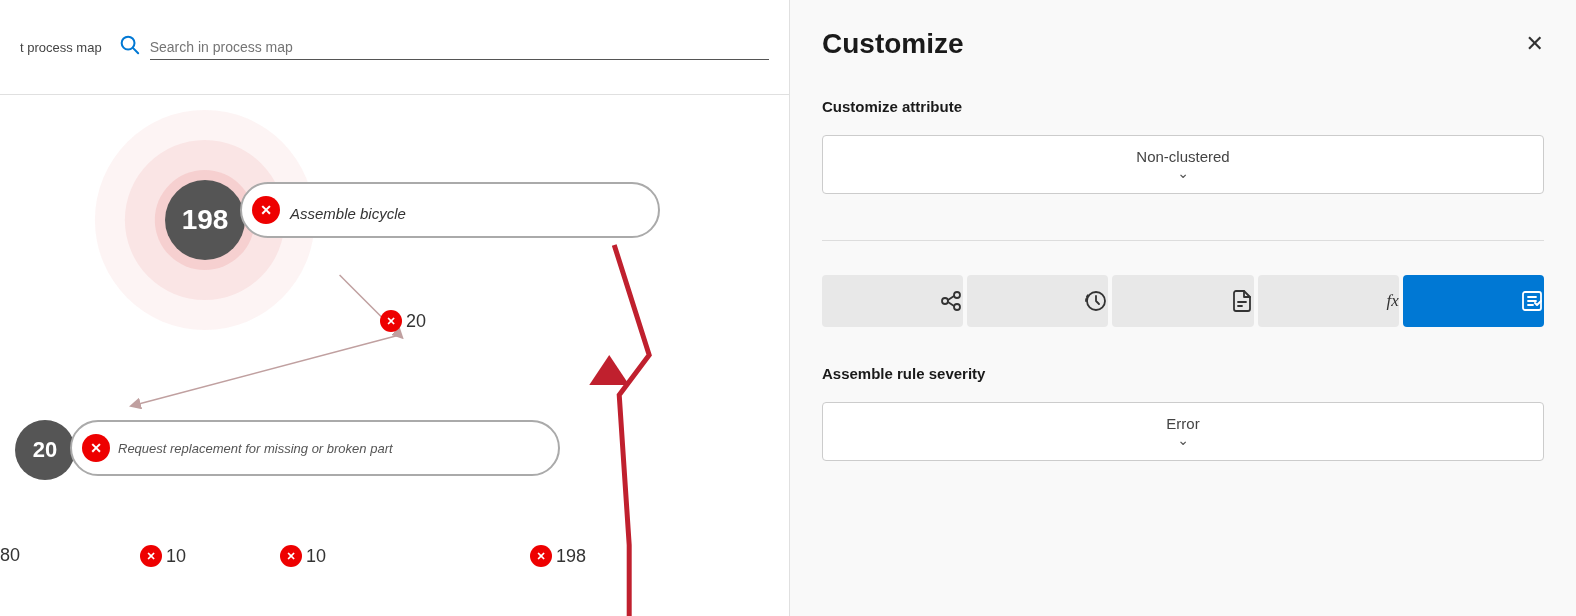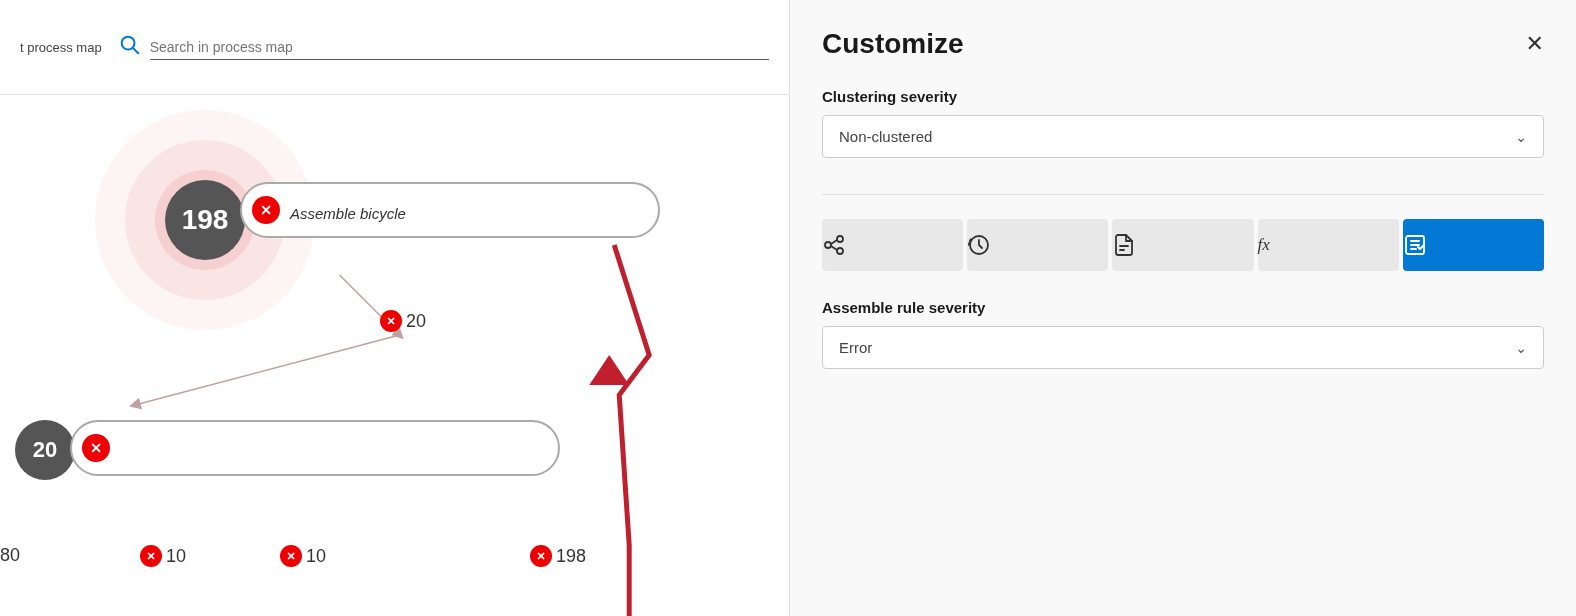--- a/index.html
+++ b/index.html
@@ -166,21 +166,21 @@
     }
 
     
     .customize-panel {
       width: 786px;
       height: 616px;
       background: #f9f9f9;
       padding: 28px 32px;
       display: flex;
       flex-direction: column;
-      gap: 0;
+      gap: 10px;
     }
 
     .customize-header {
       display: flex;
       justify-content: space-between;
       align-items: center;
       margin-bottom: 28px;
     }
 
     .customize-title {
@@ -211,20 +211,21 @@
       border: 1px solid #ccc;
       border-radius: 4px;
       padding: 12px 16px;
       font-size: 15px;
       color: #444;
       display: flex;
       align-items: center;
       justify-content: space-between;
       cursor: pointer;
       margin-bottom: 28px;
+      flex-direction: column;
     }
 
     .dropdown-select .chevron {
       font-size: 14px;
       color: #555;
     }
 
     .divider {
       border: none;
       border-top: 1px solid #ddd;
@@ -239,21 +240,21 @@
     }
 
     .toolbar-btn {
       flex: 1;
       height: 52px;
       background: #e8e8e8;
       border: none;
       border-radius: 4px;
       display: flex;
       align-items: center;
-      justify-content: flex-start;
+      justify-content: flex-end;
       cursor: pointer;
       font-size: 20px;
       color: #333;
     }
 
     .toolbar-btn.active {
       background: #0078d4;
       color: #fff;
     }
 
@@ -326,20 +327,21 @@
       <div class="error-badge-small">✕</div>
       <span>20</span>
     </div>
 
     <div class="node-circle medium" style="top:325px;left:15px;">
       <span>20</span>
     </div>
 
     <div class="process-pill" style="top:325px;left:70px;width:490px;">
       <div class="error-badge">✕</div>
+      <span class="pill-text-small">Request replacement for missing or broken part</span>
     </div>
 
     <div class="count-label" style="top:450px;left:0px;">
       <span>80</span>
     </div>
 
     <div class="count-label" style="top:450px;left:140px;">
       <div class="error-badge-small">✕</div>
       <span>10</span>
     </div>
@@ -356,21 +358,21 @@
 
   </div>
 </div>
 
 <div class="customize-panel">
   <div class="customize-header">
     <h1 class="customize-title">Customize</h1>
     <button class="close-btn">✕</button>
   </div>
 
-  <div class="section-label">Clustering severity</div>
+  <div class="section-label">Customize attribute</div>
   <div class="dropdown-select">
     <span>Non-clustered</span>
     <span class="chevron">⌄</span>
   </div>
 
   <hr class="divider">
 
   <div class="toolbar-row">
 
     <button class="toolbar-btn">

